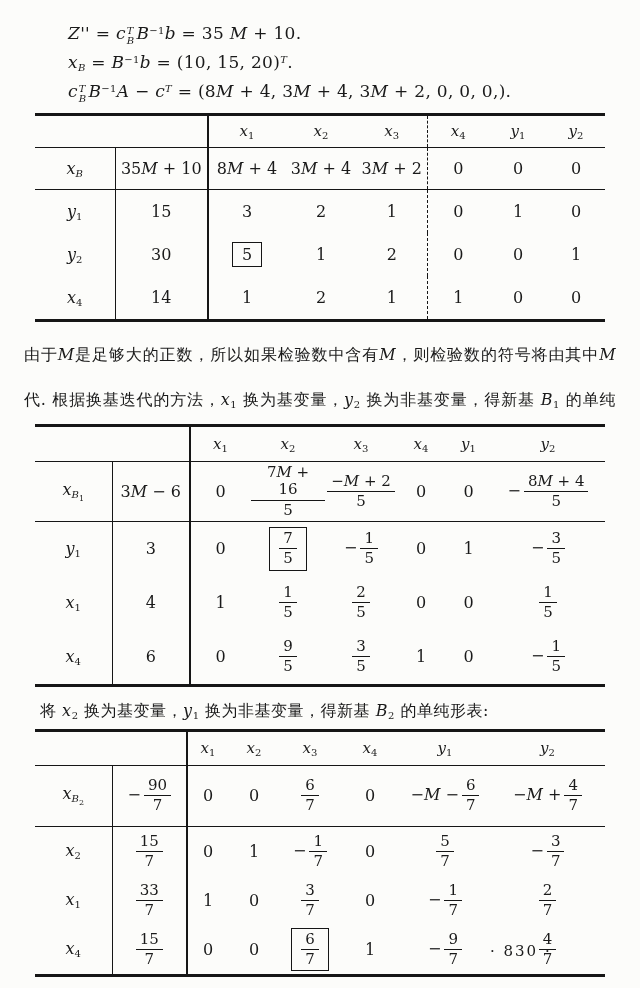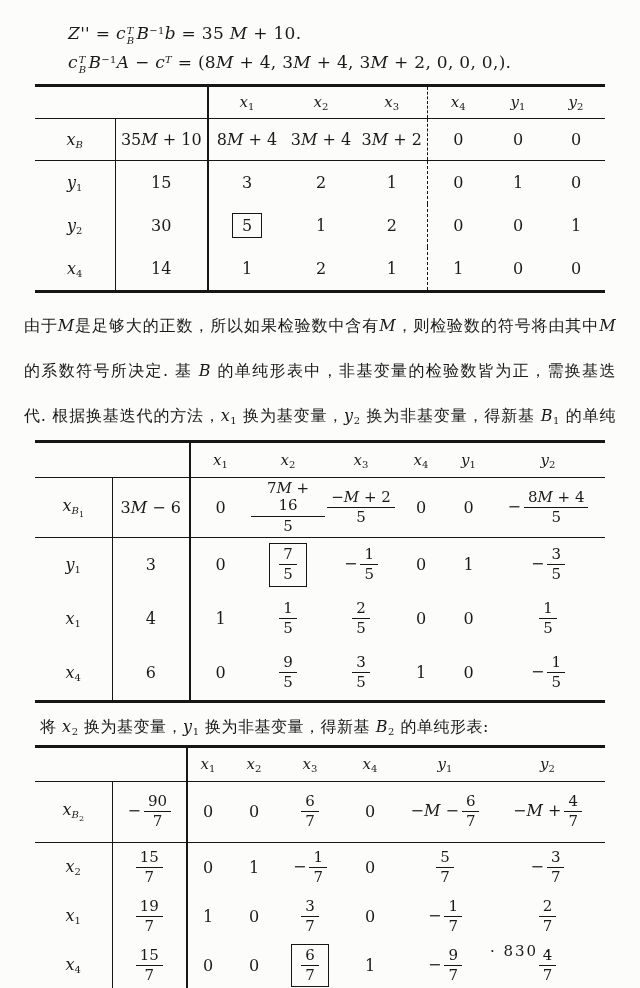--- a/index.html
+++ b/index.html
@@ -69,20 +69,21 @@
   .boxed .frac .fn{border-bottom-color:#161616;}
   .pageno{position:absolute;top:942px;left:490px;font-size:15px;letter-spacing:2px;}
 </style>
 </head>
 <body>
 
 <div class="page">
 
   <div class="eqs">
     <div class="eq"><i>Z</i>'' = <i>c</i><span class="ss"><span><i>T</i></span><span><i>B</i></span></span><i>B</i><sup>−1</sup><i>b</i> = 35 <i>M</i> + 10.</div>
+    <div class="eq"><i>x</i><sub><i>B</i></sub> = <i>B</i><sup>−1</sup><i>b</i> = (10, 15, 20)<sup><i>T</i></sup>.</div>
     <div class="eq"><i>c</i><span class="ss"><span><i>T</i></span><span><i>B</i></span></span><i>B</i><sup>−1</sup><i>A</i> − <i>c</i><sup><i>T</i></sup> = (8<i>M</i> + 4, 3<i>M</i> + 4, 3<i>M</i> + 2, 0, 0, 0,).</div>
   </div>
 
   <div class="tw tw1">
       <table class="simplex t0">
         <colgroup>
           <col>
           <col>
           <col>
           <col>
@@ -140,21 +141,20 @@
             <td class="d d3">1</td>
             <td class="d d4">0</td>
             <td class="d d5">0</td>
           </tr>
         </tbody>
       </table>
     </div>
 
   <div class="para">
       <div class="pline fill">由于<i>M</i>是足够大的正数，所以如果检验数中含有<i>M</i>，则检验数的符号将由其中<i>M</i></div>
-      <div class="pline fill">的系数符号所决定. 基 <i>B</i> 的单纯形表中，非基变量的检验数皆为正，需换基迭</div>
       <div class="pline fill">代. 根据换基迭代的方法，<i>x</i><sub>1</sub> 换为基变量，<i>y</i><sub>2</sub> 换为非基变量，得新基 <i>B</i><sub>1</sub> 的单纯</div>
     </div>
 
   <div class="tw tw2">
       <table class="simplex t1">
         <colgroup>
           <col>
           <col>
           <col>
           <col>
@@ -258,21 +258,21 @@
             <td class="val"><span class="frac"><span class="fn">15</span><span class="fd">7</span></span></td>
             <td class="d d0">0</td>
             <td class="d d1">1</td>
             <td class="d d2"><span class="pre">−</span><span class="frac"><span class="fn">1</span><span class="fd">7</span></span></td>
             <td class="d d3">0</td>
             <td class="d d4"><span class="frac"><span class="fn">5</span><span class="fd">7</span></span></td>
             <td class="d d5"><span class="pre">−</span><span class="frac"><span class="fn">3</span><span class="fd">7</span></span></td>
           </tr>
           <tr class="brow">
             <td class="lab"><i>x</i><sub>1</sub></td>
-            <td class="val"><span class="frac"><span class="fn">19</span><span class="fd">7</span></span></td>
+            <td class="val"><span class="frac"><span class="fn">33</span><span class="fd">7</span></span></td>
             <td class="d d0">1</td>
             <td class="d d1">0</td>
             <td class="d d2"><span class="frac"><span class="fn">3</span><span class="fd">7</span></span></td>
             <td class="d d3">0</td>
             <td class="d d4"><span class="pre">−</span><span class="frac"><span class="fn">1</span><span class="fd">7</span></span></td>
             <td class="d d5"><span class="frac"><span class="fn">2</span><span class="fd">7</span></span></td>
           </tr>
           <tr class="brow">
             <td class="lab"><i>x</i><sub>4</sub></td>
             <td class="val"><span class="frac"><span class="fn">15</span><span class="fd">7</span></span></td>

